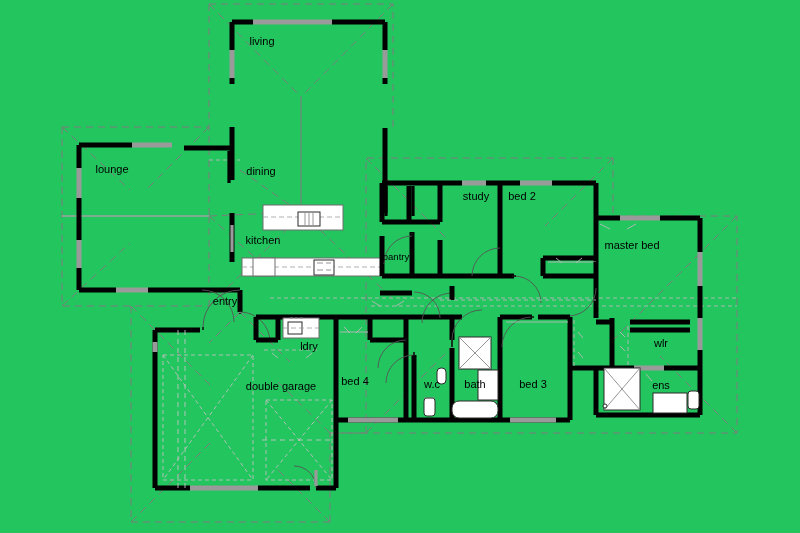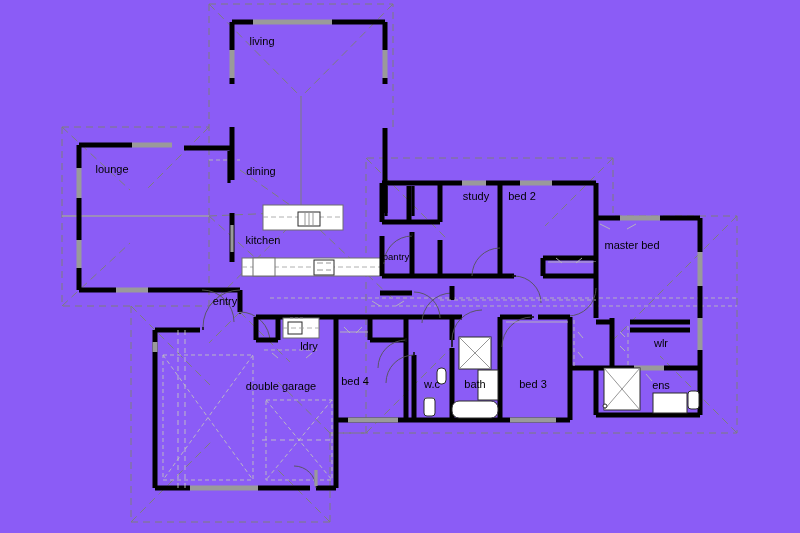--- a/index.html
+++ b/index.html
@@ -10,21 +10,21 @@
   body {
     width: 800px;
     height: 533px;
     overflow: hidden;
     font-family: "Liberation Sans", sans-serif;
   }
   #plan-root {
     position: relative;
     width: 800px;
     height: 533px;
-    background: #8b5cf6;
+    background: #22c55e;
   }
   svg#floorplan {
     display: block;
     width: 800px;
     height: 533px;
   }
   .wall      { stroke: #000000; stroke-width: 5; stroke-linecap: butt; fill: none; }
   .wall-thin { stroke: #000000; stroke-width: 3.2; stroke-linecap: butt; fill: none; }
   .window    { stroke: #9a9a9a; stroke-width: 5; stroke-linecap: butt; fill: none; }
   .window-thin{ stroke: #9a9a9a; stroke-width: 3.2; stroke-linecap: butt; fill: none; }

